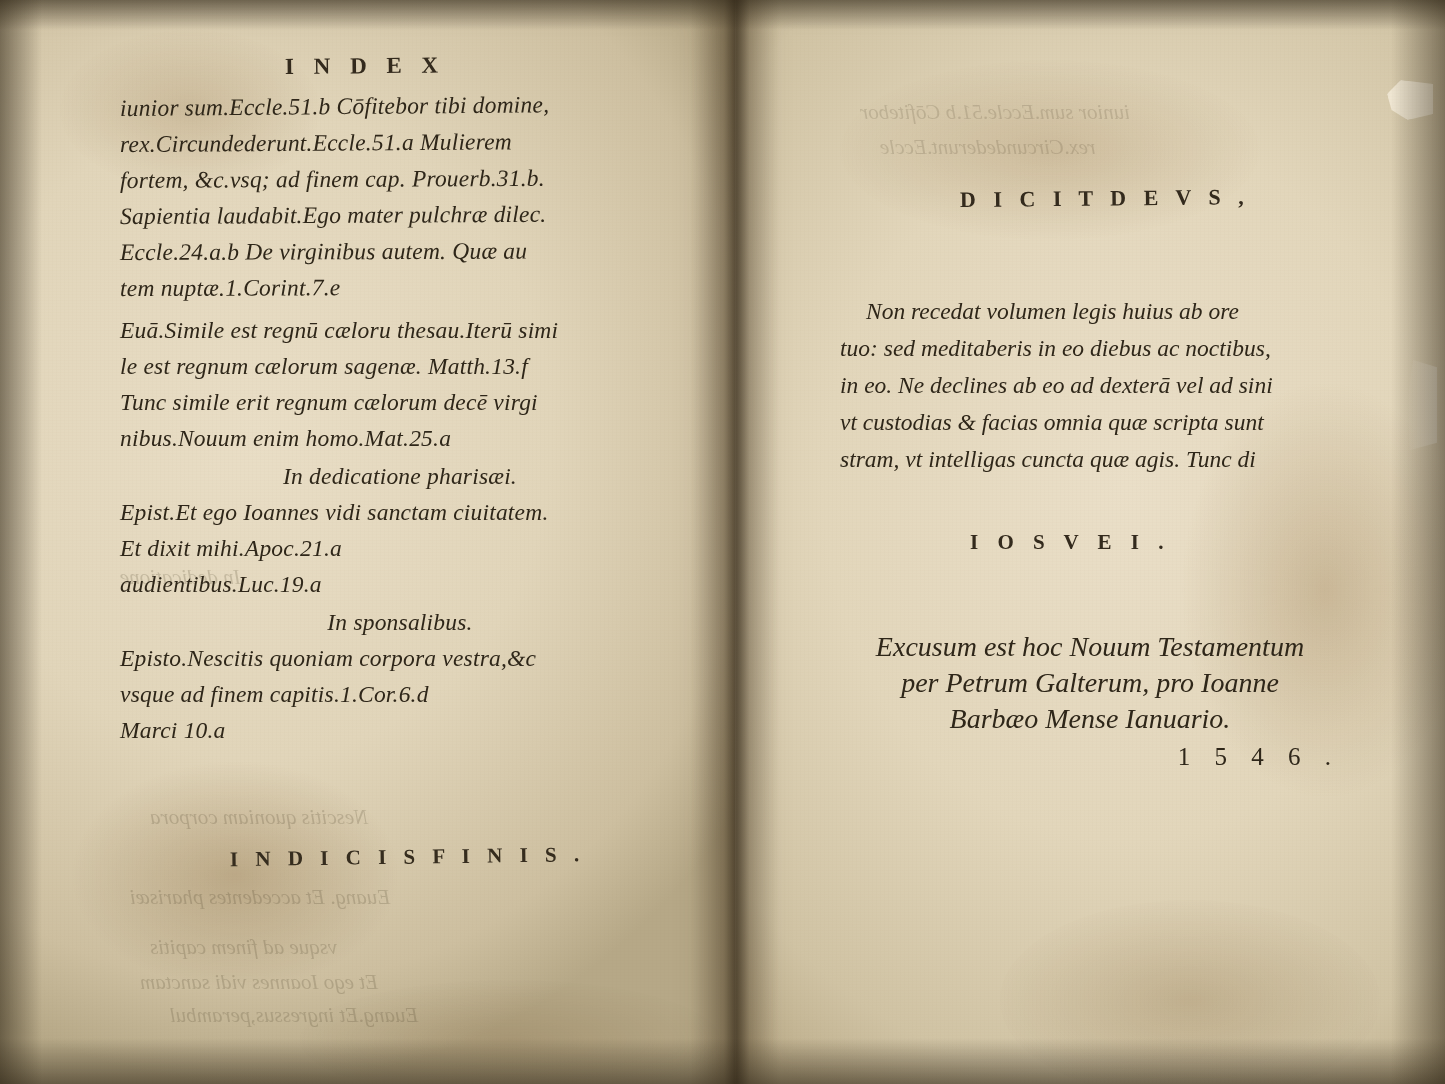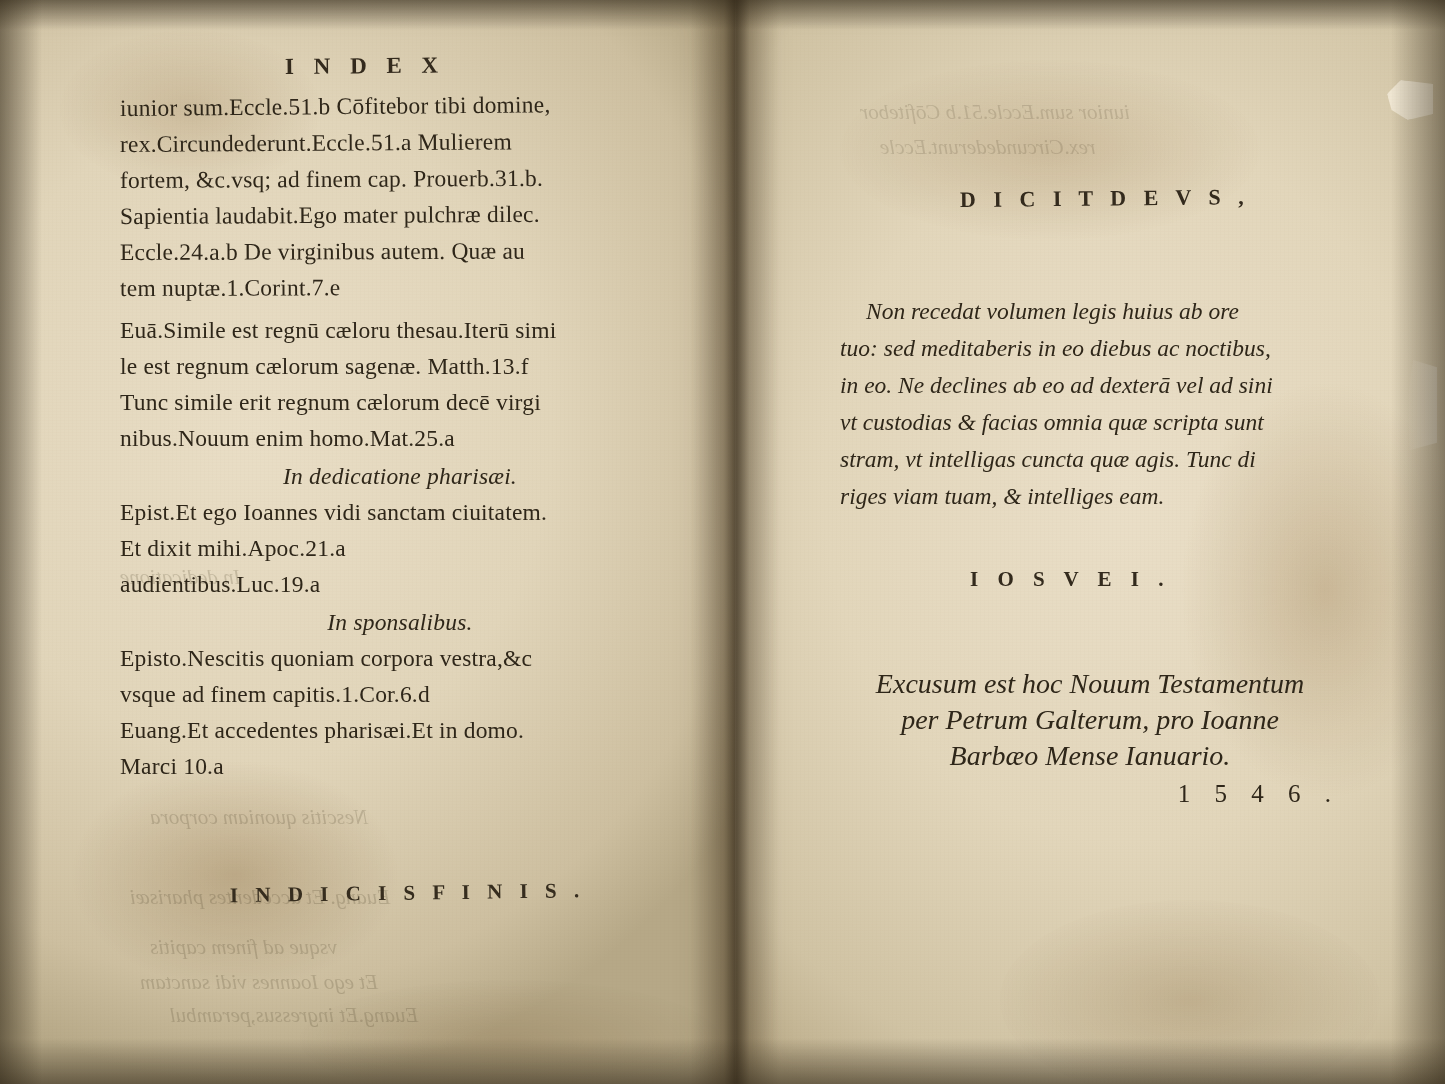--- a/index.html
+++ b/index.html
@@ -131,20 +131,21 @@
     letter-spacing: 7px;
     font-weight: 600;
     color: #332a1d;
     margin-left: 165px;
     margin-bottom: 12px;
     transform: rotate(-0.6deg);
   }
   .body-lines {
     font-size: 23.5px;
     line-height: 36px;
+    font-style: italic;
     color: #2e2619;
     letter-spacing: 0.2px;
   }
   .body-lines .ln {
     white-space: nowrap;
     transform-origin: left center;
   }
   .center-line {
     text-align: center;
     font-style: italic;
@@ -289,37 +290,35 @@
         <div class="ln">Epist.Et ego Ioannes vidi sanctam ciuitatem.</div>
         <div class="ln">Et dixit mihi.Apoc.21.a</div>
         <div class="ln">audientibus.Luc.19.a</div>
       </div>
 
       <div class="body-lines center-line" style="margin-top:2px">In sponsalibus.</div>
 
       <div class="body-lines">
         <div class="ln">Episto.Nescitis quoniam corpora vestra,&amp;c</div>
         <div class="ln">vsque ad finem capitis.1.Cor.6.d</div>
-        <div class="ln">Euang.Et accedentes pharisæi.Et in domo.</div>
         <div class="ln">Marci 10.a</div>
       </div>
 
       <div class="finis">I N D I C I S   F I N I S .</div>
     </div>
 
     <div class="textblock" id="right-col">
       <div class="dicit">D I C I T   D E V S ,</div>
 
       <div class="verse">
         <div class="ln" style="margin-left:26px">Non recedat volumen legis huius ab ore</div>
         <div class="ln">tuo: sed meditaberis in eo diebus ac noctibus,</div>
         <div class="ln">in eo. Ne declines ab eo ad dexterā vel ad sini</div>
         <div class="ln">vt custodias &amp; facias omnia quæ scripta sunt</div>
         <div class="ln">stram, vt intelligas cuncta quæ agis. Tunc di</div>
-        <div class="ln">riges viam tuam, &amp; intelliges eam.</div>
       </div>
 
       <div class="ref">I O S V E   I .</div>
 
       <div class="colophon">
         <div>Excusum est hoc Nouum Testamentum</div>
         <div>per Petrum Galterum, pro Ioanne</div>
         <div>Barbæo Mense Ianuario.</div>
       </div>
       <div class="year">1 5 4 6 .</div>

